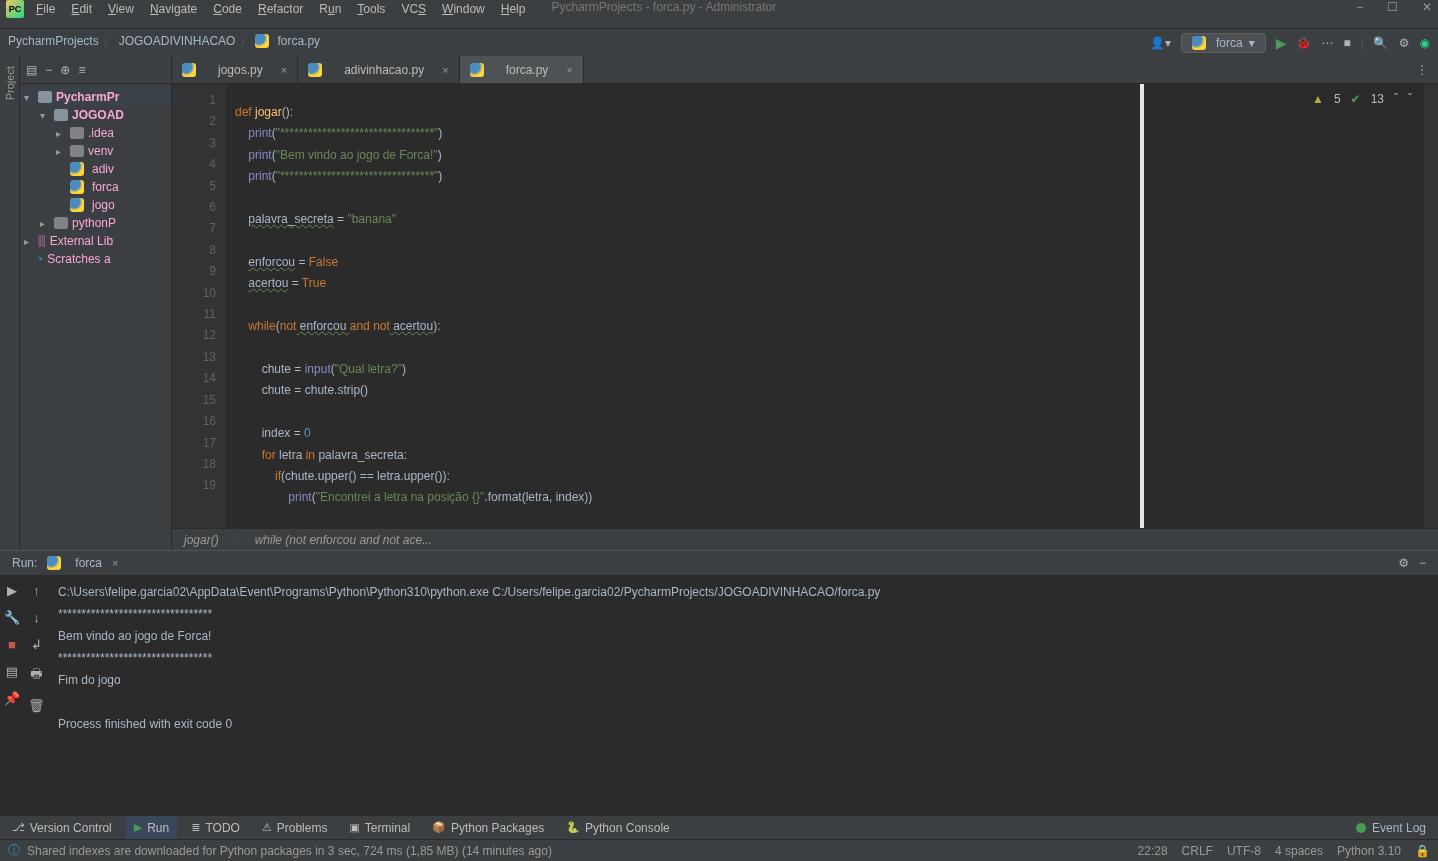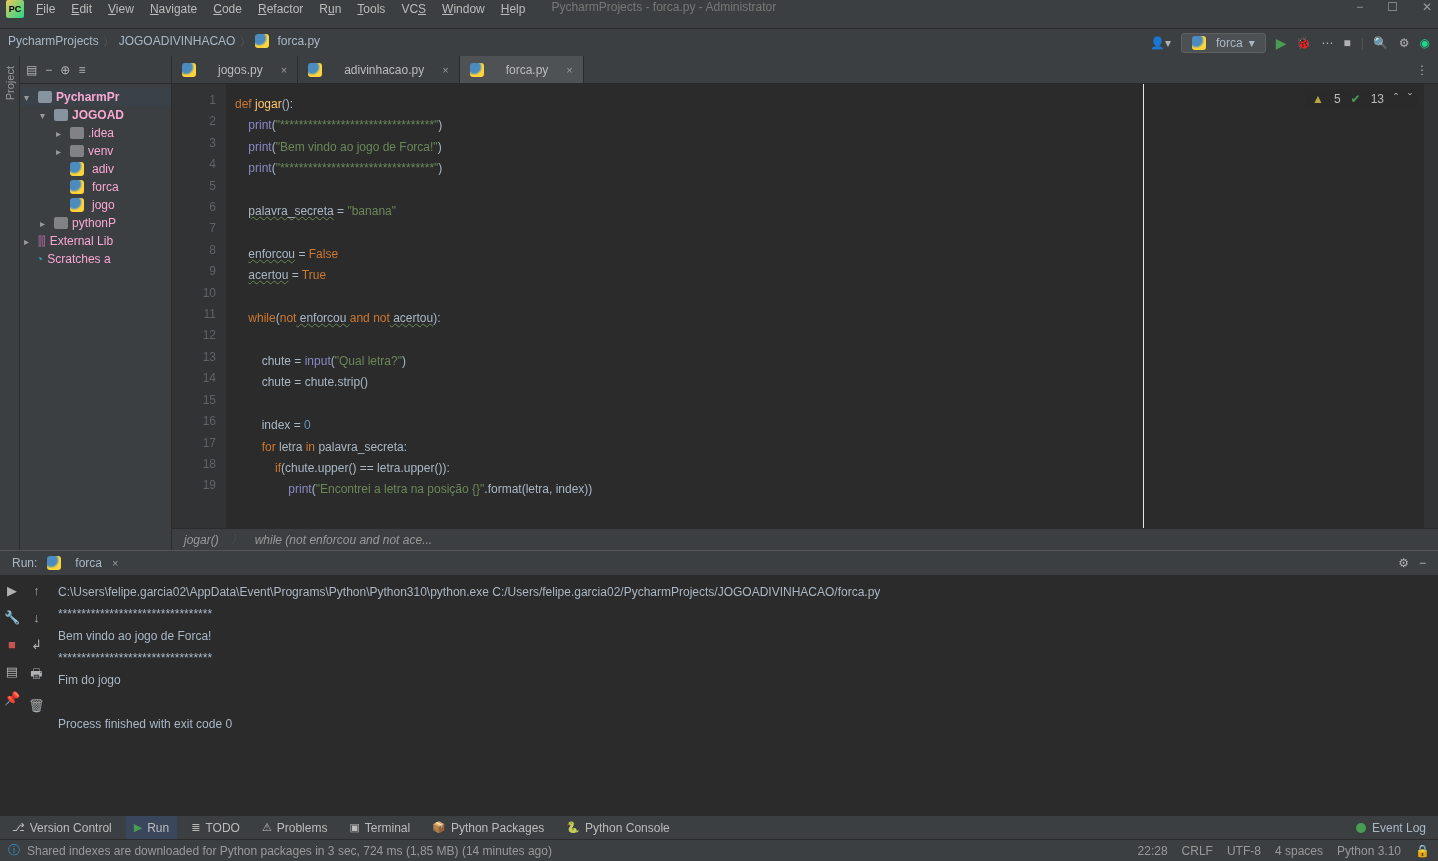--- a/index.html
+++ b/index.html
@@ -37,21 +37,21 @@
 .tree-item .label { color:#f9a8d4;text-align:center; }
 .tree-item.bold .label { font-weight:bold; }
 .editor-area { flex:1; display:flex; flex-direction:column; background:#2b2b2b; }
 .tabs { height:28px; background:#3c3f41; display:flex; align-items:center; border-bottom:1px solid #2b2b2b; }
 .tab { height:100%; padding:0 10px; display:flex; align-items:center; gap:18px; color:#bbbbbb; cursor:pointer; border-right:1px solid #2b2b2b; }
 .tab.active { background:#4e5254; }
 .close-x { color:#999; font-size:11px; }
 .tabs .more { margin-left:auto; padding:0 10px; color:#afb1b3; cursor:pointer; }
 .editor { flex:1; display:flex; font-family:'Consolas','Menlo',monospace; font-size:13px; position:relative; overflow:hidden; }
 .gutter { width:55px; background:#313335; text-align:right; padding:6px 10px 6px 0; color:#606366; line-height:21.4px; border-right:1px solid #2b2b2b;}
-.code { flex:1; padding:10px 0 6px 8px; line-height:21.4px; white-space:pre; position:relative; border-right:1px solid #e5e5e5;}
+.code { flex:1; padding:18px 0 6px 8px; line-height:21.4px; white-space:pre; position:relative; border-right:4px solid #e5e5e5;}
 .code .kw { color:#cc7832; }
 .code .fn { color:#ffc66d; }
 .code .str { color:#6a8759; }
 .code .num { color:#6897bb; }
 .code .var { color:#a9b7c6; text-decoration:underline wavy #6a8759 0.5px; }
 .code .bi { color:#8888c6; }
 .editor-mini { width:14px; background:#313335; position:relative; }
 .inspect { position:absolute; top:6px; right:20px; display:flex; gap:10px; font-size:11px; color:#bbb; background:#2b2b2bdd; padding:2px 6px;}
 .warn { color:#b7a73f; }
 .okc { color:#499c54; }

